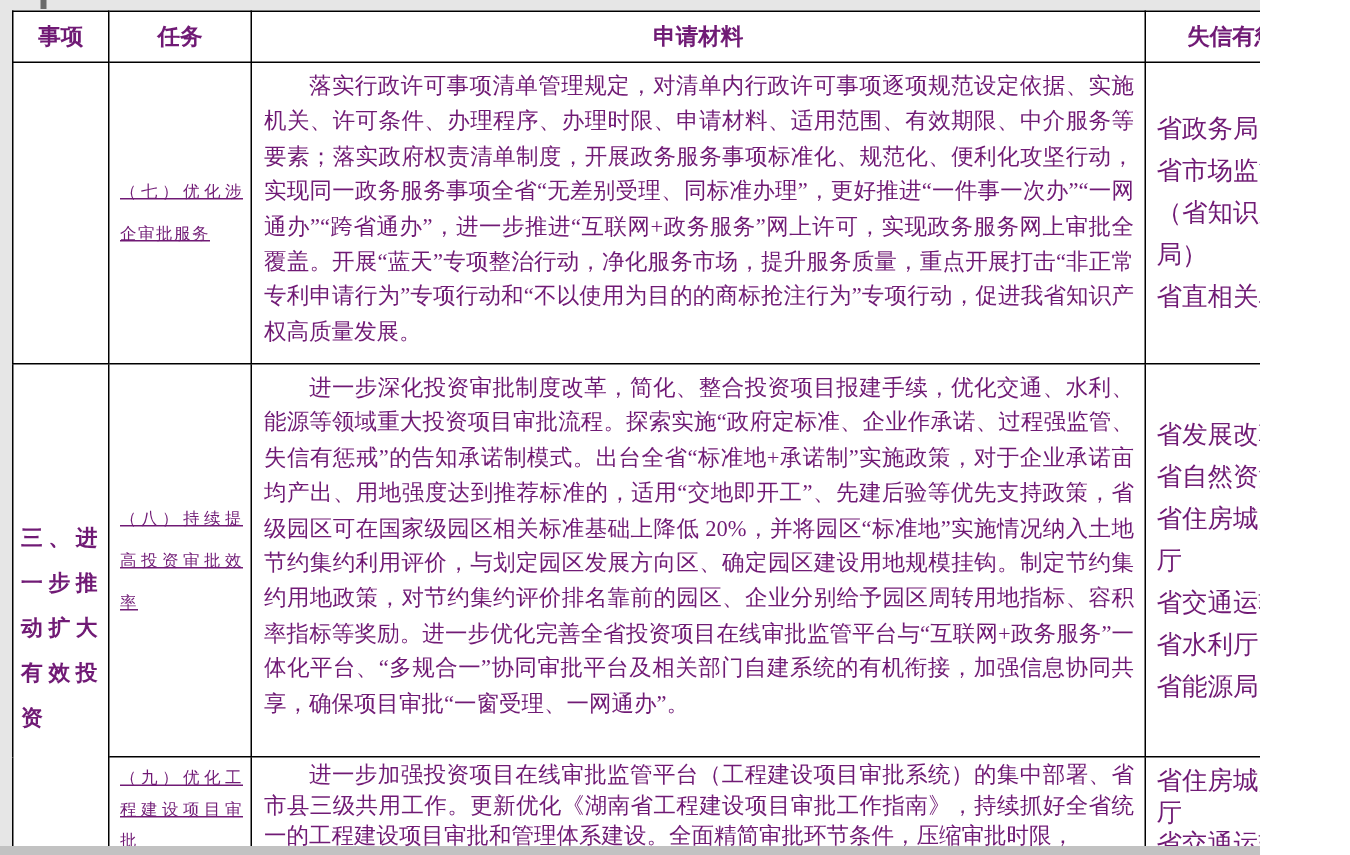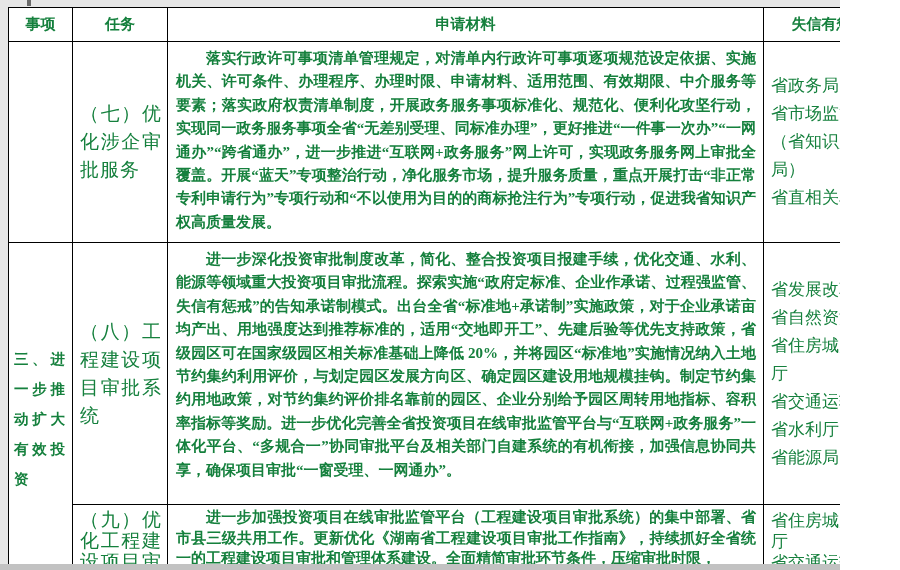--- a/index.html
+++ b/index.html
@@ -2,21 +2,21 @@
 <html><head>
 <meta charset="utf-8">
 <style>
   html,body{margin:0;padding:0;}
   .page{
     position:relative;
     width:840px;height:570px;
     background:#e6e6e6;
     overflow:hidden;
     font-family:"Liberation Serif","DejaVu Serif",serif;
-    color:#15803d;
+    color:#701a75;
   }
   .bottom-strip{
     position:absolute;left:0;right:0;bottom:0;height:6px;
     background:#c2c2c2;
   }
   .top-edge-artifact{
     position:absolute;left:27px;top:0;width:4px;height:6px;background:#6a6a6a;
   }
   table.doc-table{
     position:absolute;left:8px;top:7px;
@@ -45,37 +45,37 @@
     font-weight:bold;
     font-size:14.5px;
     line-height:30px;
     letter-spacing:2px;
     padding:0 5px;
     text-align:justify;
     word-break:break-all;
     vertical-align:middle;
   }
   td.task-cell{
-    font-size:19px;
+    font-size:11px;
     line-height:28px;
     letter-spacing:1px;
     padding:0 5px 0 7px;
     text-align:justify;
     word-break:break-all;
     vertical-align:middle;
+    text-decoration:underline;
   }
   td.content-cell{
     font-size:15px;
     line-height:23.4px;
     text-align:justify;
     text-indent:2em;
     vertical-align:top;
     padding:5px 7px 0 8px;
     word-break:break-all;
-    font-weight:bold;
   }
   td.units-cell{
     font-size:17px;
     line-height:28px;
     padding:0 4px 0 7px;
     vertical-align:middle;
     white-space:pre-line;
     word-break:break-all;
   }
   tr.row-3 td.task-cell{line-height:21px;vertical-align:top;padding-top:4px;}
@@ -107,21 +107,21 @@
       <td class="item-cell"></td>
       <td class="task-cell">（七）优化涉企审批服务</td>
       <td class="content-cell">落实行政许可事项清单管理规定，对清单内行政许可事项逐项规范设定依据、实施机关、许可条件、办理程序、办理时限、申请材料、适用范围、有效期限、中介服务等要素；落实政府权责清单制度，开展政务服务事项标准化、规范化、便利化攻坚行动，实现同一政务服务事项全省“无差别受理、同标准办理”，更好推进“一件事一次办”“一网通办”“跨省通办”，进一步推进“互联网+政务服务”网上许可，实现政务服务网上审批全覆盖。开展“蓝天”专项整治行动，净化服务市场，提升服务质量，重点开展打击“非正常专利申请行为”专项行动和“不以使用为目的的商标抢注行为”专项行动，促进我省知识产权高质量发展。</td>
       <td class="units-cell">省政务局
 省市场监管局（省知识产权局）
 省直相关单位</td>
     </tr>
 
     <tr class="row-2">
       <td class="item-cell" rowspan="2">三、进一步推动扩大有效投资</td>
-      <td class="task-cell">（八）工程建设项目审批系统</td>
+      <td class="task-cell">（八）持续提高投资审批效率</td>
       <td class="content-cell">进一步深化投资审批制度改革，简化、整合投资项目报建手续，优化交通、水利、能源等领域重大投资项目审批流程。探索实施“政府定标准、企业作承诺、过程强监管、失信有惩戒”的告知承诺制模式。出台全省“标准地+承诺制”实施政策，对于企业承诺亩均产出、用地强度达到推荐标准的，适用“交地即开工”、先建后验等优先支持政策，省级园区可在国家级园区相关标准基础上降低 20%，并将园区“标准地”实施情况纳入土地节约集约利用评价，与划定园区发展方向区、确定园区建设用地规模挂钩。制定节约集约用地政策，对节约集约评价排名靠前的园区、企业分别给予园区周转用地指标、容积率指标等奖励。进一步优化完善全省投资项目在线审批监管平台与“互联网+政务服务”一体化平台、“多规合一”协同审批平台及相关部门自建系统的有机衔接，加强信息协同共享，确保项目审批“一窗受理、一网通办”。</td>
       <td class="units-cell">省发展改革委
 省自然资源厅
 省住房城乡建设厅
 省交通运输厅
 省水利厅
 省能源局</td>
     </tr>
 
     <tr class="row-3">

